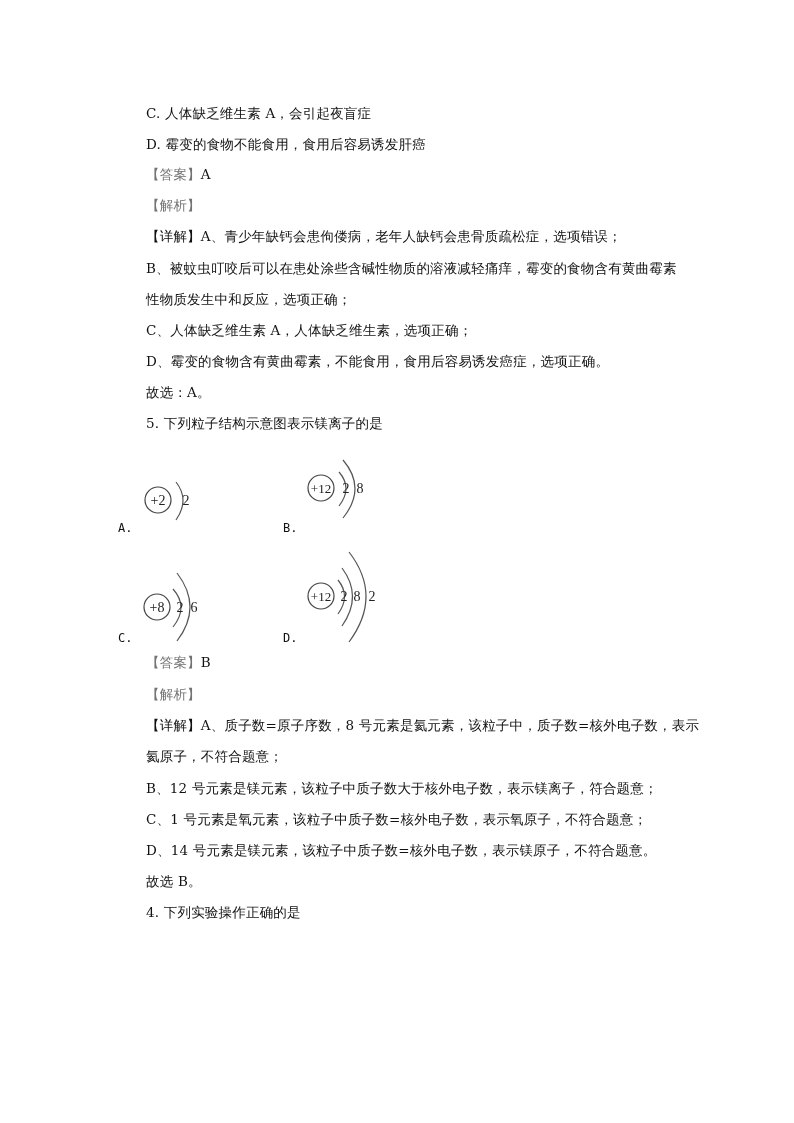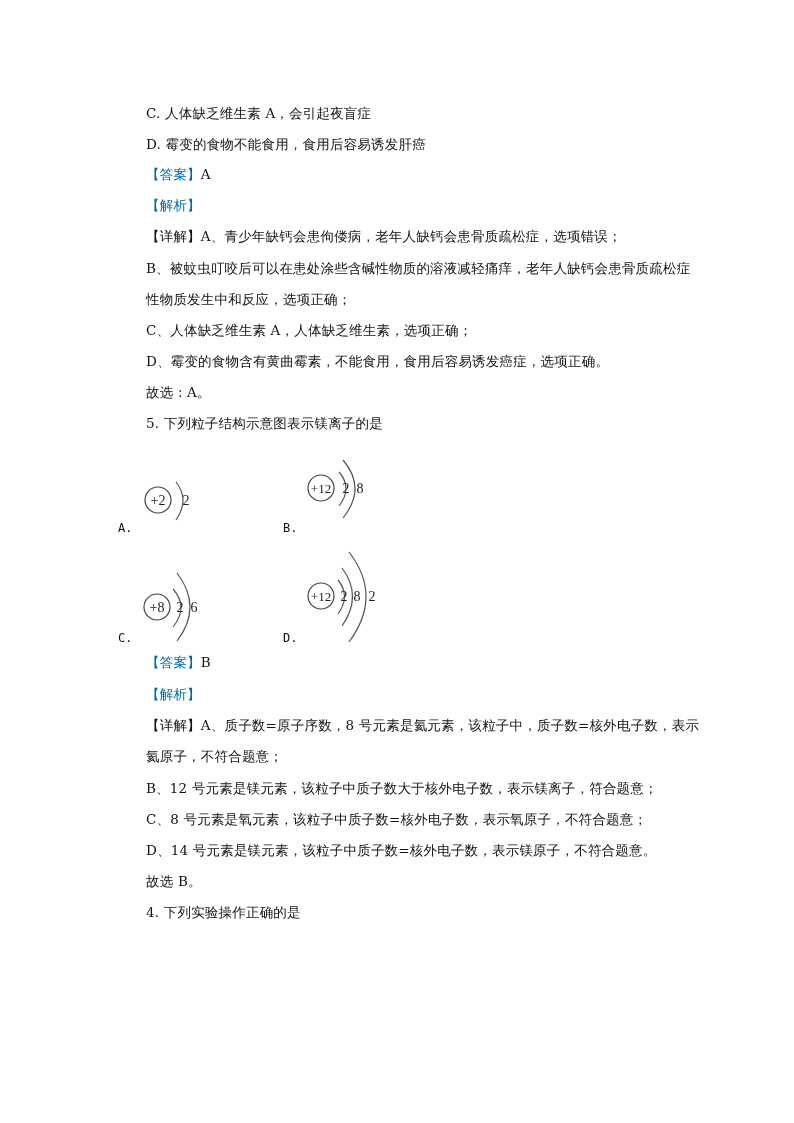--- a/index.html
+++ b/index.html
@@ -1,19 +1,19 @@
 <!DOCTYPE html>
 <html><head>
   <meta charset="utf-8">
   <style>
     html, body { margin: 0; padding: 0; background: #ffffff; }
     body { width: 794px; height: 1123px; position: relative; overflow: hidden;
       font-family: "DejaVu Serif", "Liberation Serif", serif; color: #111; }
     .line { position: absolute; left: 118px; font-size: 13.5px; line-height: 20px; white-space: nowrap; letter-spacing: 0.2px; margin-left: 28px; }
-    .tag { color: #0369a1; }
+    .tag { color: #737373; }
     .tag-dark { color: #111; font-weight: normal; }
     .atom { position: absolute; }
     .atom svg { display: block; overflow: visible; }
     .opt-label { position: absolute; font-size: 12px; font-family: "DejaVu Sans Mono", monospace; }
   </style>
 </head>
 <body>
 
 <div>
 
@@ -22,21 +22,21 @@
 
   <div class="line" style="top:164px">
     <span class="tag">【答案】</span><span>A</span>
   </div>
   <div class="line" style="top:195px">
     <span class="tag">【解析】</span>
   </div>
   <div class="line" style="top:226px">
     <span class="tag-dark">【详解】</span><span>A、青少年缺钙会患佝偻病，老年人缺钙会患骨质疏松症，选项错误；</span>
   </div>
-  <div class="line" style="top:258px">B、被蚊虫叮咬后可以在患处涂些含碱性物质的溶液减轻痛痒，老年人缺钙会患骨质疏松症</div>
+  <div class="line" style="top:258px">B、被蚊虫叮咬后可以在患处涂些含碱性物质的溶液减轻痛痒，霉变的食物含有黄曲霉素</div>
   <div class="line" style="top:289px">性物质发生中和反应，选项正确；</div>
   <div class="line" style="top:320px">C、人体缺乏维生素 A，人体缺乏维生素，选项正确；</div>
   <div class="line" style="top:351px">D、霉变的食物含有黄曲霉素，不能食用，食用后容易诱发癌症，选项正确。</div>
   <div class="line" style="top:382px">故选：A。</div>
 
   <div class="line" style="top:413px">5. 下列粒子结构示意图表示镁离子的是</div>
 
   <div class="atom" style="left:140px;top:470px">
     <svg width="70" height="60" viewBox="0 0 70 60">
       <circle cx="18" cy="30" r="13" fill="none" stroke="#444" stroke-width="1.2"></circle>
@@ -89,18 +89,18 @@
     <span class="tag">【答案】</span><span>B</span>
   </div>
   <div class="line" style="top:684px">
     <span class="tag">【解析】</span>
   </div>
   <div class="line" style="top:715px">
     <span class="tag-dark">【详解】</span><span>A、质子数=原子序数，8 号元素是氦元素，该粒子中，质子数=核外电子数，表示</span>
   </div>
   <div class="line" style="top:746px">氦原子，不符合题意；</div>
   <div class="line" style="top:778px">B、12 号元素是镁元素，该粒子中质子数大于核外电子数，表示镁离子，符合题意；</div>
-  <div class="line" style="top:809px">C、8 号元素是氧元素，该粒子中质子数=核外电子数，表示氧原子，不符合题意；</div>
+  <div class="line" style="top:809px">C、1 号元素是氧元素，该粒子中质子数=核外电子数，表示氧原子，不符合题意；</div>
   <div class="line" style="top:840px">D、14 号元素是镁元素，该粒子中质子数=核外电子数，表示镁原子，不符合题意。</div>
   <div class="line" style="top:871px">故选 B。</div>
 
   <div class="line" style="top:902px">4. 下列实验操作正确的是</div>
 </div>
 
 </body></html>

